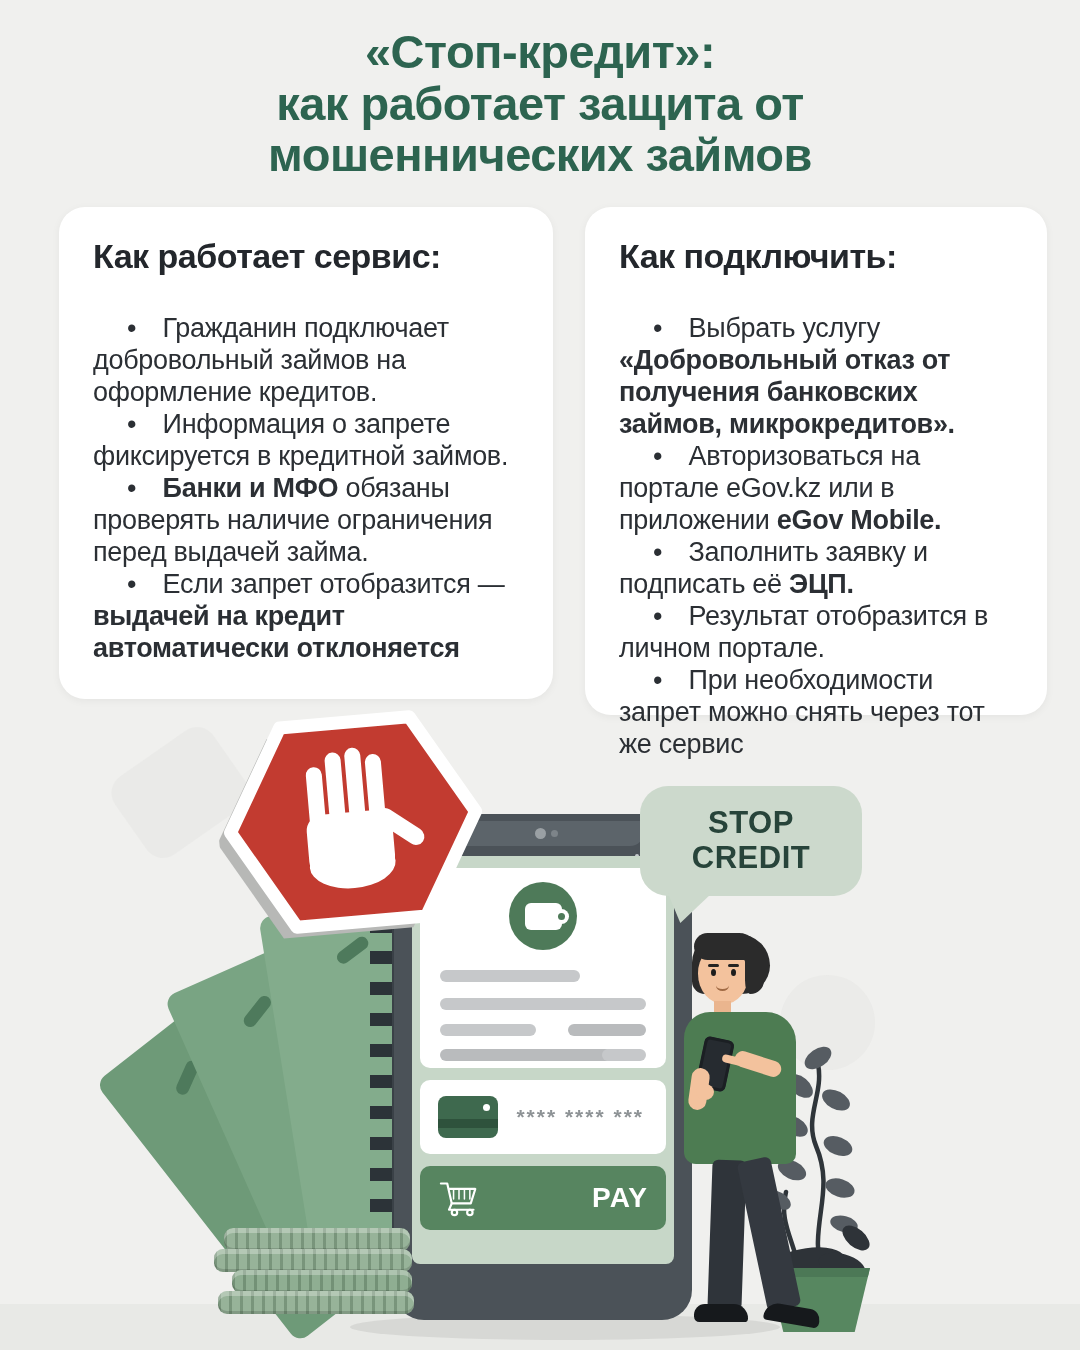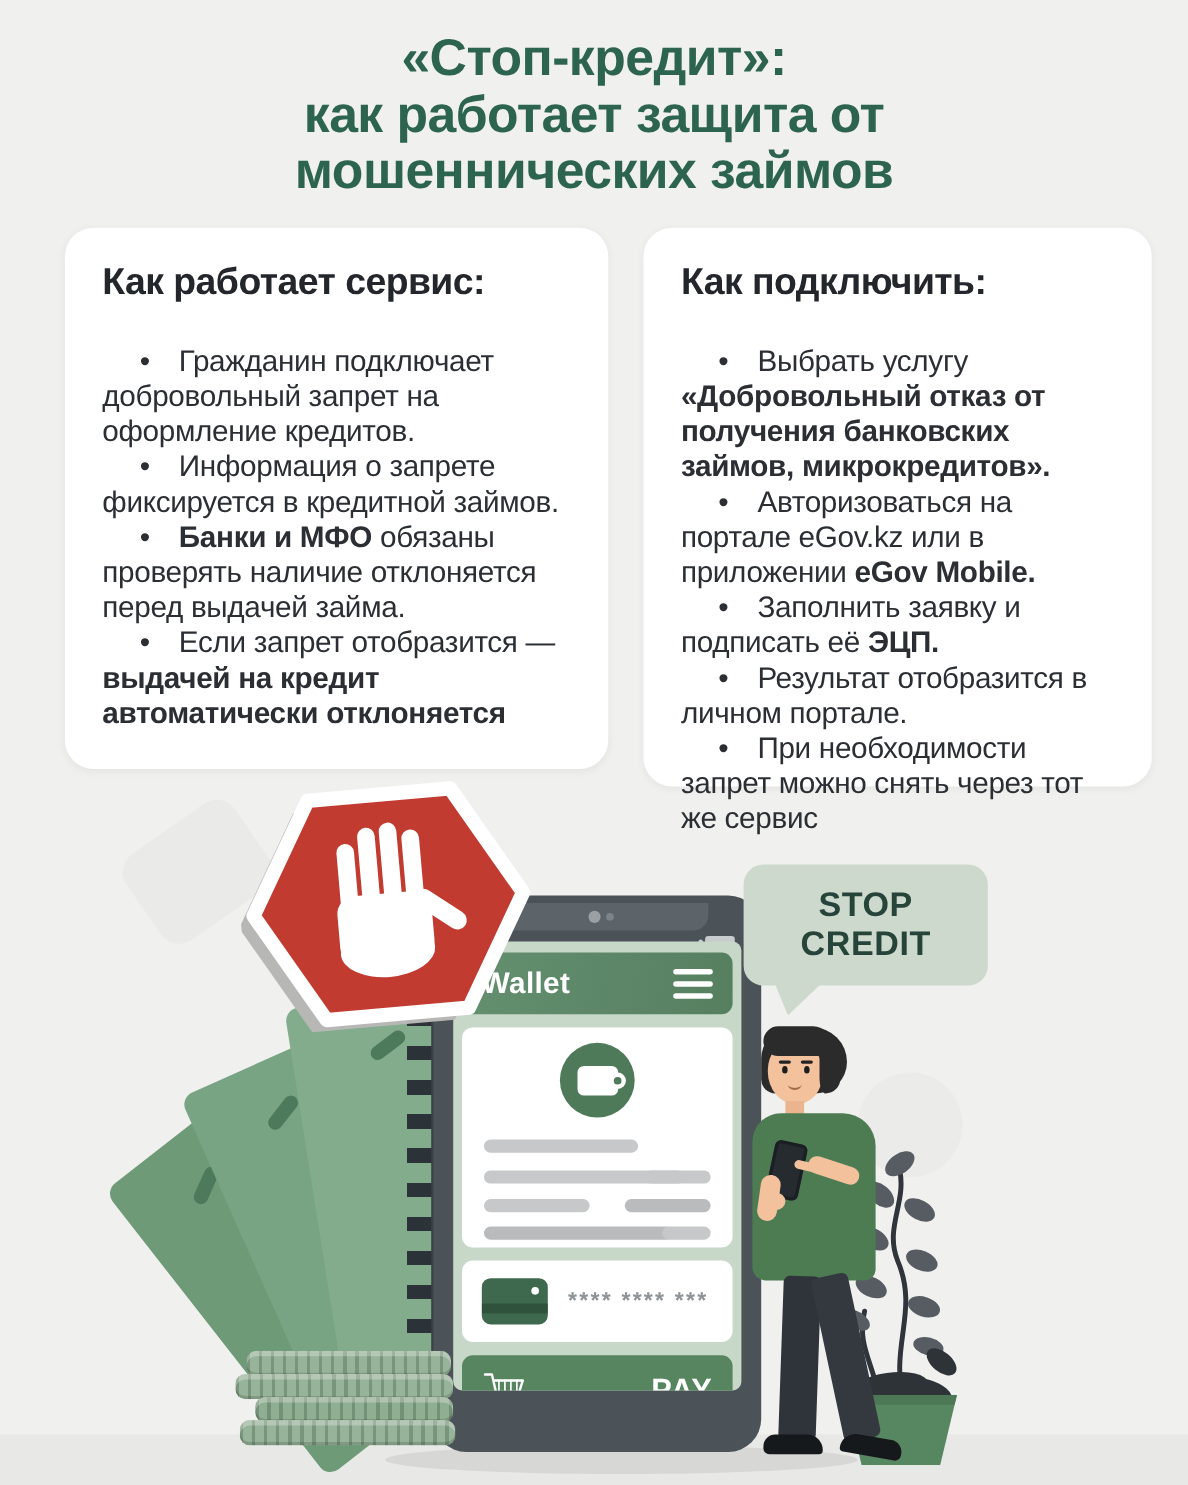--- a/index.html
+++ b/index.html
@@ -111,22 +111,22 @@
   .cc{ width:60px; height:42px; background:#3e694e; border-radius:8px; position:relative; overflow:hidden;}
   .cc .stripe{ position:absolute; left:0; right:0; top:23px; height:9px; background:#2e523c;}
   .cc .ccdot{ position:absolute; right:8px; top:8px; width:7px; height:7px; background:#fff; border-radius:50%;}
   .masked{ margin-left:auto; margin-right:4px; color:#8e9396; font-weight:700; font-size:21px; letter-spacing:2px; white-space:nowrap;}
   .paybar{ margin:12px 8px 0; height:64px; background:#578560; border-radius:10px; display:flex; align-items:center; padding:0 18px; box-sizing:border-box;}
   .pay-label{ margin-left:auto; color:#fff; font-size:28px; font-weight:700; letter-spacing:1px;}
   
   .stop-sign{ position:absolute; left:218px; top:694px; width:270px; height:255px; transform:rotate(-5deg);}
   
   .bubble{
-    position:absolute; left:676px; top:786px; width:222px; height:110px;
-    background:#ccd9cc; border-radius:18px;
+    position:absolute; left:640px; top:786px; width:222px; height:110px;
+    background:#ccd9cc; border-radius:28px;
     display:flex; align-items:center; justify-content:center;
     font-size:31px; font-weight:700; letter-spacing:.5px; line-height:1.12;
     color:#27443a; text-align:center; white-space:pre-line;
   }
   .bubble .tail{ position:absolute; left:24px; bottom:-27px; width:48px; height:30px; background:#ccd9cc; clip-path:polygon(8% 0,100% 0,34% 100%);}
   
   .person{ position:absolute; left:648px; top:928px; width:250px; height:412px;}
   .person > div{ position:absolute; }
   .p-hair-back{ left:44px; top:6px; width:78px; height:60px; background:#2b2b2b; border-radius:40px 44px 40px 18px;}
   .p-head{ left:50px; top:18px; width:50px; height:58px; background:#f3c29d; border-radius:46% 50% 48% 52%;}
@@ -158,23 +158,23 @@
 
 <div class="poster">
 
   <h1 class="title">«Стоп-кредит»:
 как работает защита от
 мошеннических займов</h1>
 
   <section class="card card-left">
     <h2>Как работает сервис:</h2>
     <ul>
-        <li><span class="seg">•  </span><span class="seg">Гражданин подключает добровольный запрет на оформление кредитов.</span></li>
+        <li><span class="seg">•  </span><span class="seg">Гражданин подключает добровольный займов на оформление кредитов.</span></li>
         <li><span class="seg">•  </span><span class="seg">Информация о запрете фиксируется в кредитной займов.</span></li>
-        <li><span class="seg">•  </span><span class="seg b">Банки и МФО</span><span class="seg"> обязаны проверять наличие отклоняется перед выдачей займа.</span></li>
+        <li><span class="seg">•  </span><span class="seg b">Банки и МФО</span><span class="seg"> обязаны проверять наличие ограничения перед выдачей займа.</span></li>
         <li><span class="seg">•  </span><span class="seg">Если запрет отобразится — </span><span class="seg b">выдачей на кредит автоматически отклоняется</span></li>
       </ul>
   </section>
 
   <section class="card card-right">
     <h2>Как подключить:</h2>
     <ul>
         <li><span class="seg">•  </span><span class="seg">Выбрать услугу </span><span class="seg b">«Добровольный отказ от получения банковских займов, микрокредитов».</span></li>
         <li><span class="seg">•  </span><span class="seg">Авторизоваться на портале eGov.kz или в приложении </span><span class="seg b">eGov Mobile.</span></li>
         <li><span class="seg">•  </span><span class="seg">Заполнить заявку и подписать её </span><span class="seg b">ЭЦП.</span></li>
@@ -216,28 +216,20 @@
     <div class="zipper-teeth"></div>
     <div class="zipper-strip"></div>
 
     <div class="phone">
       <div class="notch">
         <span class="cam cam1"></span>
         <span class="cam cam2"></span>
       </div>
       <div class="battery"></div>
       <div class="screen">
-        <div class="appbar">
-          <span class="app-title">Wallet</span>
-          <span class="hamburger">
-              <i></i>
-              <i></i>
-              <i></i>
-            </span>
-        </div>
         <div class="panel">
           <div class="wallet-badge">
               <span class="w-body"></span>
             </div>
           <i class="bar b1"></i>
           <i class="bar b2"></i>
           <i class="bar b2r"></i>
           <i class="bar b3"></i>
           <i class="bar b3r"></i>
           <i class="bar b4"></i>

